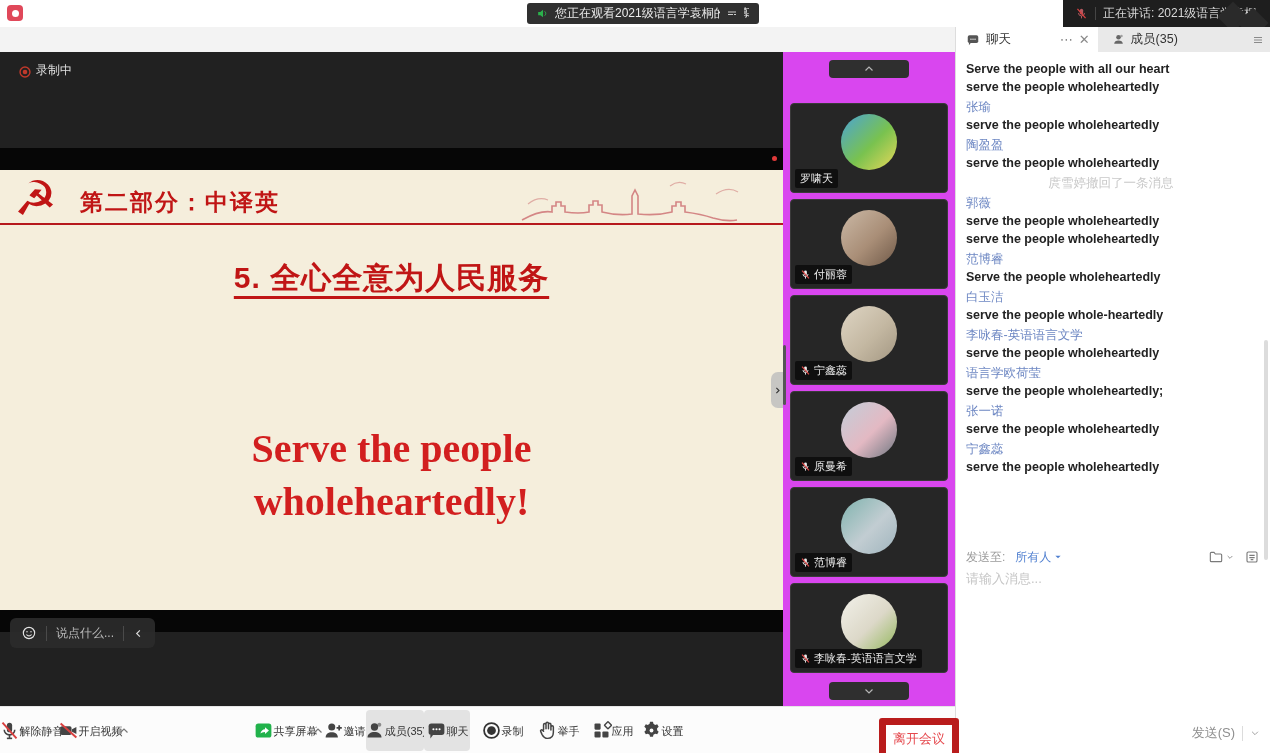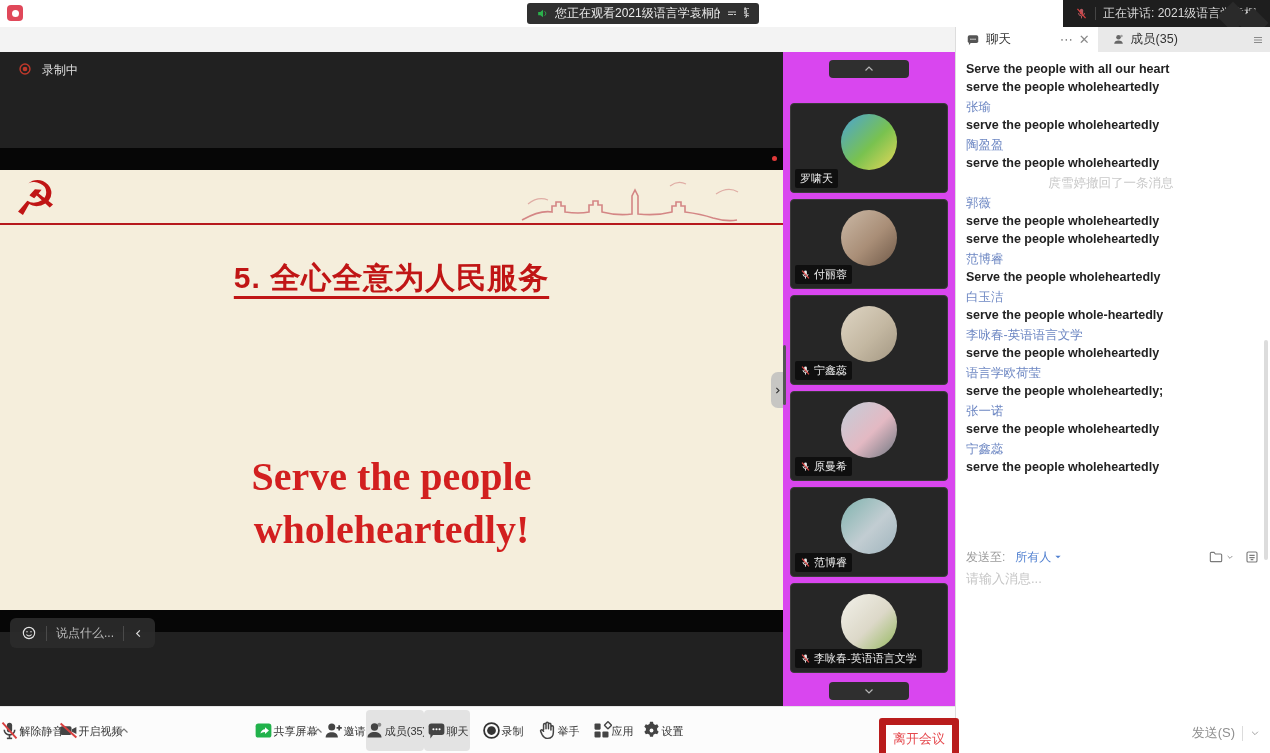--- a/index.html
+++ b/index.html
@@ -36,32 +36,32 @@
   #tabbar{left:955px;top:27px;width:315px;height:25px;background:#e9e9e9;display:flex;border-left:1px solid #ddd;box-sizing:border-box;}
   .tab{display:flex;align-items:center;font-size:12.5px;color:#333;box-sizing:border-box;}
   #tab-chat{width:142px;background:#fff;padding:0 8px 0 10px;gap:6px;}
   #tab-chat .grow{flex:1;}
   .tab-glyph{color:#8a8a8a;font-size:13px;line-height:1;}
   #tab-members{width:148px;padding-left:14px;gap:6px;}
   #tab-menu{width:25px;justify-content:center;}
 
   
   #main{left:0;top:52px;width:783px;height:654px;background:#212121;}
-  #rec{left:18px;top:10px;display:flex;align-items:flex-start;gap:10px;color:#e0e0e0;font-size:12px;}
+  #rec{left:18px;top:10px;display:flex;align-items:flex-end;gap:4px;color:#e0e0e0;font-size:12px;}
   #slide-wrap{left:0;top:96px;width:783px;height:484px;background:#060606;}
   #laser-dot{right:6px;top:8px;width:5px;height:5px;border-radius:50%;background:#e03a3a;}
   #slide{left:0;top:22px;width:783px;height:440px;background:#f5eedc;overflow:hidden;}
   #emblem{left:14px;top:0px;font-size:48px;line-height:56px;color:#c01515;font-family:"DejaVu Sans",sans-serif;}
   #sec-title{left:80px;top:17px;font-size:23px;font-weight:700;color:#c01515;letter-spacing:2px;}
   #wall{right:0px;top:0px;width:266px;height:56px;opacity:.85;}
   #redline{left:0;top:53px;width:783px;height:2px;background:#b6181d;}
   #heading{left:0;top:88px;width:783px;text-align:center;font-size:30px;font-weight:700;color:#c01515;
            text-decoration:underline;text-decoration-thickness:3px;text-underline-offset:8px;letter-spacing:1px;}
   #slide-body{left:0;top:252px;width:783px;text-align:center;color:#d21f1f;font-weight:700;
-              font-family:"Liberation Serif","DejaVu Serif",serif;font-size:40px;line-height:53px;margin-top:28px;}
+              font-family:"Liberation Serif","DejaVu Serif",serif;font-size:40px;line-height:53px;}
   #quickbar{left:10px;top:566px;height:30px;background:rgba(43,43,43,.92);border-radius:6px;
             display:flex;align-items:center;gap:9px;padding:0 11px;color:#b9b9b9;font-size:12px;}
   .qdiv{width:1px;height:15px;background:#4a4a4a;}
   #expand-handle{left:771px;top:320px;width:12px;height:36px;background:rgba(190,190,190,.85);
                  border-radius:7px 0 0 7px;display:flex;align-items:center;justify-content:center;}
 
   
   #strip{left:783px;top:52px;width:172px;height:654px;background:#d946ef;}
   .chev-btn{left:46px;width:80px;height:18px;background:#2f2f2f;border-radius:4px;
             display:flex;align-items:center;justify-content:center;}
@@ -228,20 +228,21 @@
         <circle cx="12" cy="12" r="8.5" fill="none" stroke="#c0392b" stroke-width="2.4"></circle>
         <circle cx="12" cy="12" r="4" fill="#c0392b"></circle>
       </svg>
     <span>录制中</span>
   </div>
 
   <div id="slide-wrap" class="abs">
     <div id="laser-dot" class="abs"></div>
     <div id="slide" class="abs">
       <div id="emblem" class="abs">☭</div>
+      <div id="sec-title" class="abs">第二部分：中译英</div>
       <svg id="wall" class="abs" viewBox="0 0 260 56">
         <path d="M2 50 q18-10 30-8 l0-6 4 0 0-4 5 0 0 4 4 0 0 6 q14 2 24 0 l0-7 4 0 0-4 5 0 0 4 4 0 0 7 q16 4 30 2 l0-18 3-6 3 6 0 18 q18 2 34-2 l0-6 4 0 0-4 5 0 0 4 4 0 0 6 q16 2 28 6 q14 4 24 2" fill="none" stroke="#c4555c" stroke-width="1.6" opacity=".8"></path>
         <path d="M8 34 q10-8 20-4 M196 24 q12-8 22-2 M150 16 q8-6 16-2" stroke="#c4555c" stroke-width="1.2" fill="none" opacity=".5"></path>
       </svg>
       <div id="redline" class="abs"></div>
       <div id="heading" class="abs">5. 全心全意为人民服务</div>
       <div id="slide-body" class="abs">
         <div>Serve the people</div>
         <div>wholeheartedly!</div>
       </div>

